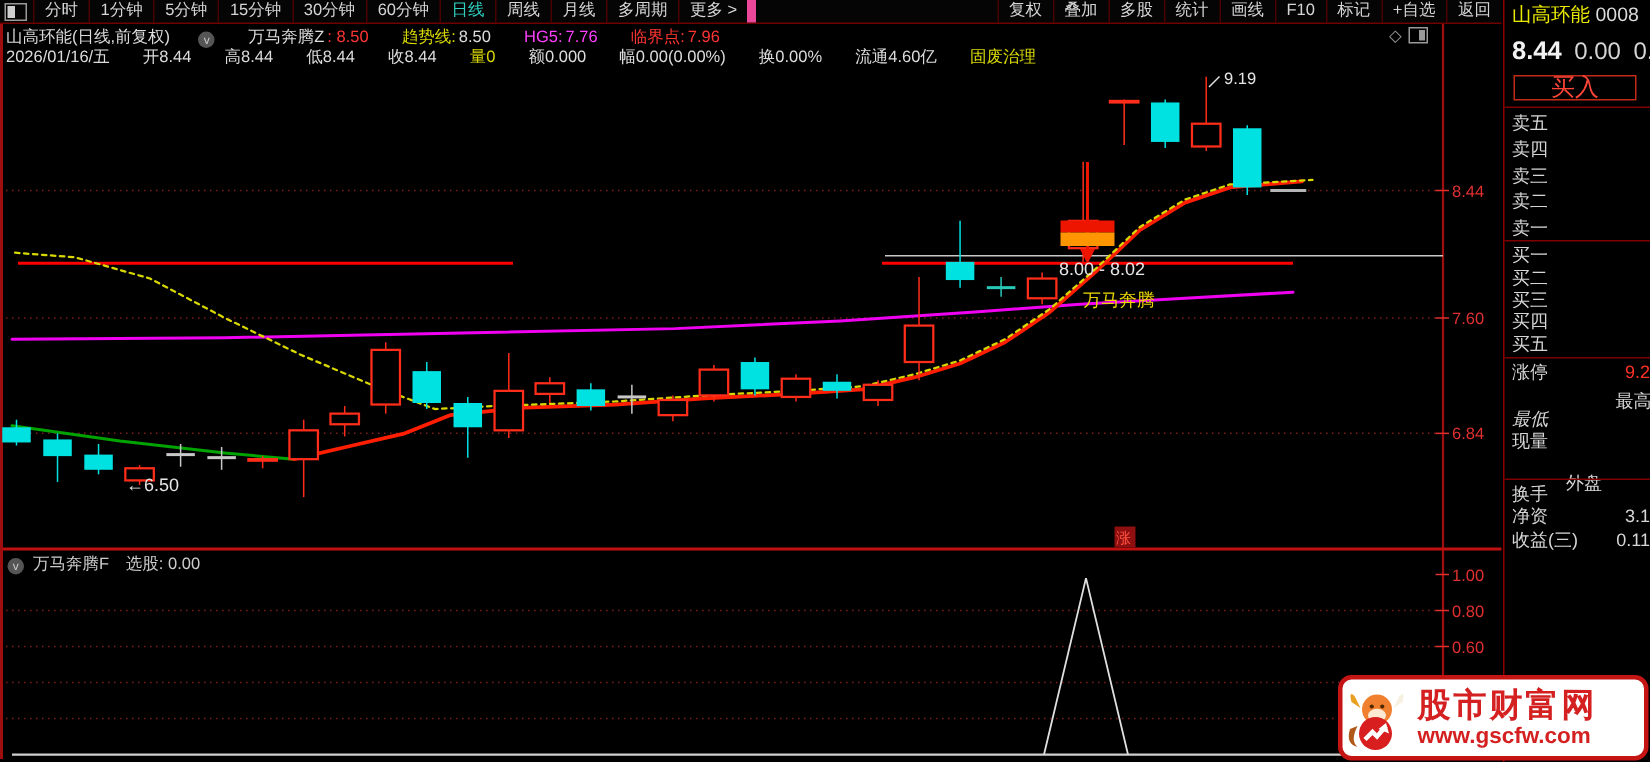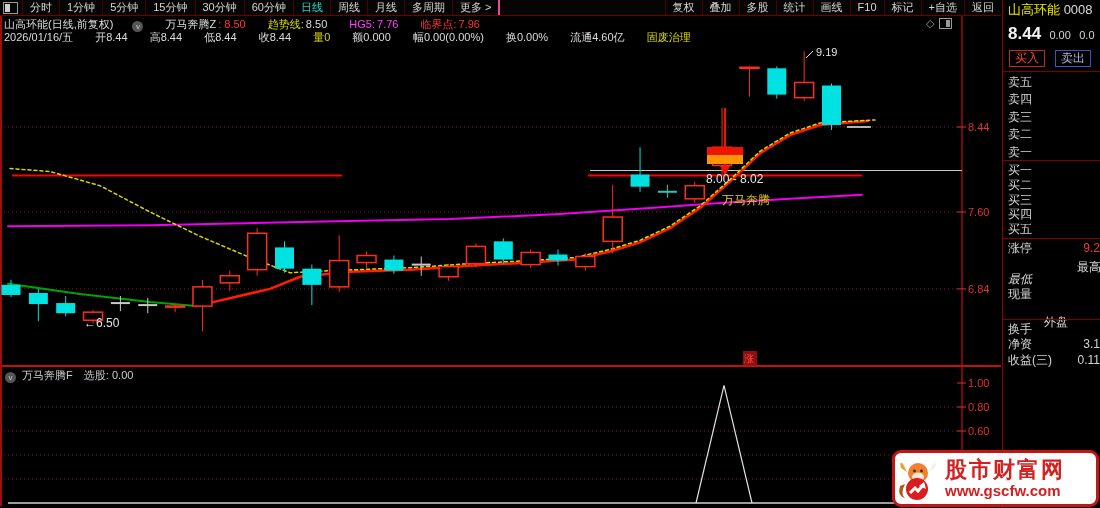--- a/index.html
+++ b/index.html
@@ -8,43 +8,43 @@
   .abs{position:absolute;}
   
   .topbar{left:0;top:0;width:1001px;height:15px;background:#050505;
           border-bottom:1px solid #6e0000;display:flex;align-items:center;z-index:6;}
   .winicon{width:13px;height:10px;border:1px solid #999;margin:0 4px 0 3px;display:inline-block;position:relative;}
   .winicon i{position:absolute;left:1px;top:1px;width:5px;height:8px;background:#cfcfcf;}
   .menu{display:flex;height:15px;}
   .menu.right{margin-left:auto;}
   .menu-item{padding:0 7px;font-size:11px;line-height:15px;color:#d5d5d5;
              border-left:1px solid #4a0000;white-space:nowrap;cursor:default;}
-  .menu.left .menu-item:last-child{border-right:2px solid #ec4899;}
+  .menu.left .menu-item:last-child{border-right:6px solid #ec4899;}
   .menu-item.active{color:#2fd0c0;}
   
   .inforow{left:4px;font-size:11px;white-space:nowrap;z-index:5;color:#dcdcdc;}
   .inforow span{margin-right:19px;}
   .w{color:#dcdcdc}.r{color:#ff3532}.y{color:#d8d800}.m{color:#ff40ff}
   .chev{display:inline-block;width:11px;height:11px;border-radius:50%;background:#555;
         color:#ccc;font-size:8px;line-height:11px;text-align:center;vertical-align:-1px;margin-right:3px;}
   .ticons{left:926px;top:17px;z-index:5;color:#9a9a9a;font-size:11px;display:flex;gap:5px;align-items:center;}
   .splitbox{width:11px;height:9px;border:1px solid #9a9a9a;display:inline-block;position:relative;}
   .splitbox i{position:absolute;right:1px;top:1px;width:4px;height:7px;background:#9a9a9a;}
   
   #chart-svg{left:0;top:0;z-index:1;}
   
   .qpanel{left:1002px;top:0;width:98px;height:508px;border-left:1px solid #8e0000;z-index:4;
           color:#dcdcdc;font-size:12px;overflow:hidden;background:#000;}
   .qname{position:absolute;left:5px;top:1px;white-space:nowrap;font-size:13px;}
   .qname .nm{color:#e8e800;}
   .qprice{position:absolute;left:5px;top:24px;white-space:nowrap;}
   .qprice .big{font-size:17px;font-weight:bold;color:#f2f2f2;}
-  .qprice .sm{font-size:11px;color:#d5d5d5;margin-left:5px;}
+  .qprice .sm{font-size:16px;color:#d5d5d5;margin-left:5px;}
   .qbtns{position:absolute;left:6px;top:50px;display:flex;gap:10px;}
-  .qbtn{font-size:12px;height:15px;line-height:15px;padding:0 5px;white-space:nowrap;}
+  .qbtn{font-size:16px;height:15px;line-height:15px;padding:0 24px;white-space:nowrap;}
   .qbtn.buy{border:1px solid #c22a1a;color:#ff4536;}
   .qbtn.sell{border:1px solid #3d52c4;color:#b2bce0;}
   .qdiv{position:absolute;left:0;width:98px;border-top:1px solid #7e0000;}
   .qrow{position:absolute;left:5px;right:0;white-space:nowrap;color:#d5d5d5;}
   .qrow .val{position:absolute;right:1px;}
   
   .subhdr{left:5px;top:368px;font-size:11px;color:#cccccc;z-index:5;white-space:nowrap;}
   .subhdr span{margin-right:8px;}
   
   .wmark{left:892px;top:450px;width:201px;height:51px;background:#fff;border:3px solid #c41414;

